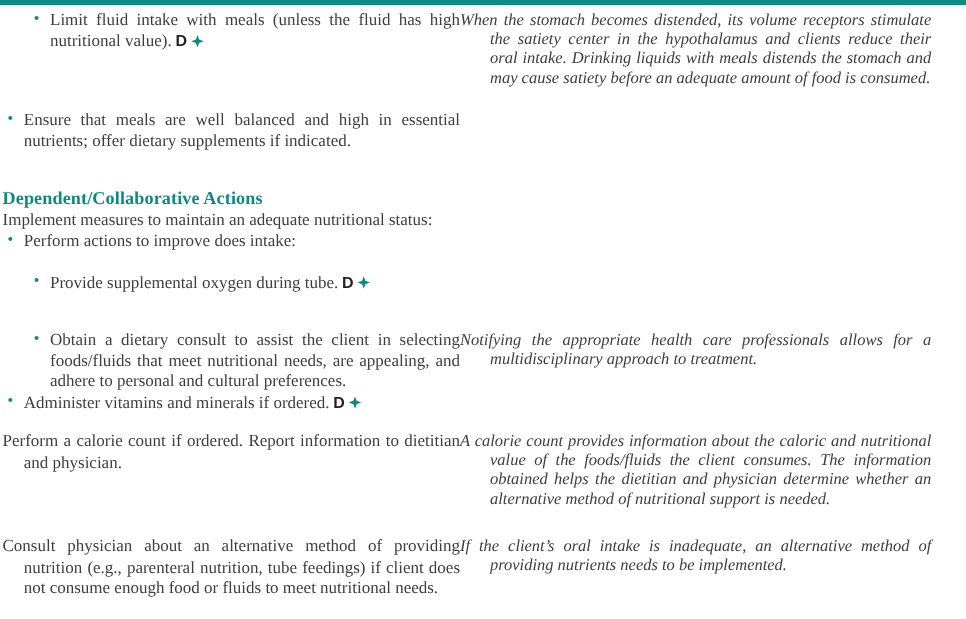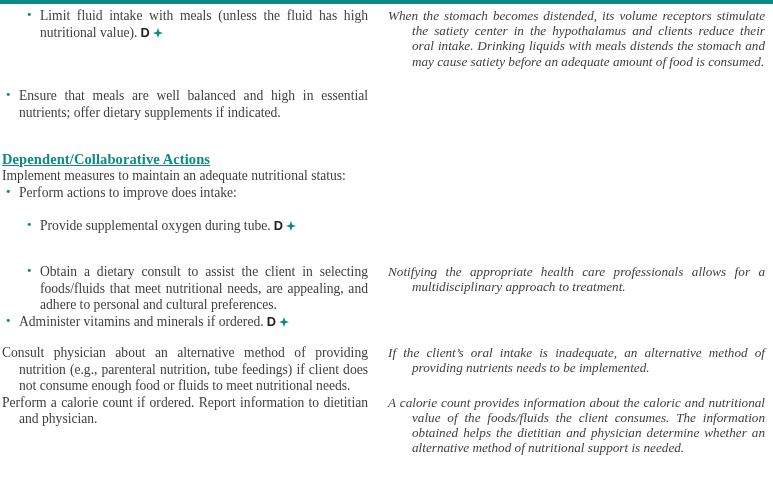--- a/index.html
+++ b/index.html
@@ -10,29 +10,29 @@
     position:relative; width:773px; height:495px;
     font-family:"Liberation Serif","DejaVu Serif",serif;
     color:var(--ink);
   }
   .rule { width:773px; height:4px; background:var(--accent); }
   .rows { padding:4px 8px 0 2px; }
   .row { display:flex; align-items:flex-start; }
   .r1{min-height:80px}.r2{min-height:62px}.r3{min-height:68px}.r4{min-height:46px}
   .r5{min-height:50px}.r6{min-height:31px}.r7{min-height:84px}
   .cl { flex:none; width:366px; font-size:13.6px; line-height:16.5px; text-align:justify; }
-  .cr { flex:none; width:377px; margin-left:20px; font-style:italic;
+  .cr { flex:none; width:377px; font-style:italic;
         font-size:13.2px; line-height:15.2px; text-align:justify; }
   .rationale { margin:0; padding-left:24px; text-indent:-24px; }
   .li { position:relative; padding-left:17px; }
   .li.l2 { padding-left:38px; }
   .li .bullet { position:absolute; left:3px; top:-1px; color:var(--accent); font-family:"DejaVu Sans",sans-serif; font-size:11px; }
   .li.l2 .bullet { left:24px; }
   .para { padding-left:17px; text-indent:-17px; }
-  .heading { color:var(--accent); font-weight:bold; font-size:14.5px; line-height:18px; letter-spacing:0.1px;text-decoration:underline; }
+  .heading { color:var(--accent); font-weight:bold; font-size:14.5px; line-height:18px; letter-spacing:0.1px; }
   .dmark { font-weight:bold; color:#232323; margin-left:3px; font-family:"Liberation Sans","DejaVu Sans",sans-serif; font-size:12.8px; }
   .star { display:inline-block; margin-left:3px; vertical-align:-1px; }
   .star svg { width:10px; height:10px; display:inline-block; }
 </style>
 </head>
 <body>
 
 <div class="page">
   <div class="rule"></div>
   <div class="rows">
@@ -93,32 +93,32 @@
     <div class="row r6">
       <div class="cl">
         <div class="li">
           <span class="bullet">•</span><span>Administer vitamins and minerals if ordered.</span><span class="dmark">D</span><span class="star"><svg viewBox="0 0 16 16">
                 <polygon points="8,0 10.1,5.9 16,8 10.1,10.1 8,16 5.9,10.1 0,8 5.9,5.9" fill="#0d8a82"></polygon>
               </svg></span>
         </div>
       </div>
     </div>
 
+    <div class="row r7">
+      <div class="cl">
+        <div class="para">Perform a calorie count if ordered. Report information to dietitian and physician.</div>
+      </div>
+      <div class="cr">
+        <p class="rationale">A calorie count provides information about the caloric and nutritional value of the foods/fluids the client consumes. The information obtained helps the dietitian and physician determine whether an alternative method of nutritional support is needed.</p>
+      </div>
+    </div>
+
     <div class="row r8">
       <div class="cl">
         <div class="para">Consult physician about an alternative method of providing nutrition (e.g., parenteral nutrition, tube feedings) if client does not consume enough food or fluids to meet nutritional needs.</div>
       </div>
       <div class="cr">
         <p class="rationale">If the client’s oral intake is inadequate, an alternative method of providing nutrients needs to be implemented.</p>
       </div>
     </div>
 
-    <div class="row r7">
-      <div class="cl">
-        <div class="para">Perform a calorie count if ordered. Report information to dietitian and physician.</div>
-      </div>
-      <div class="cr">
-        <p class="rationale">A calorie count provides information about the caloric and nutritional value of the foods/fluids the client consumes. The information obtained helps the dietitian and physician determine whether an alternative method of nutritional support is needed.</p>
-      </div>
-    </div>
-
   </div>
 </div>
 
 </body></html>

